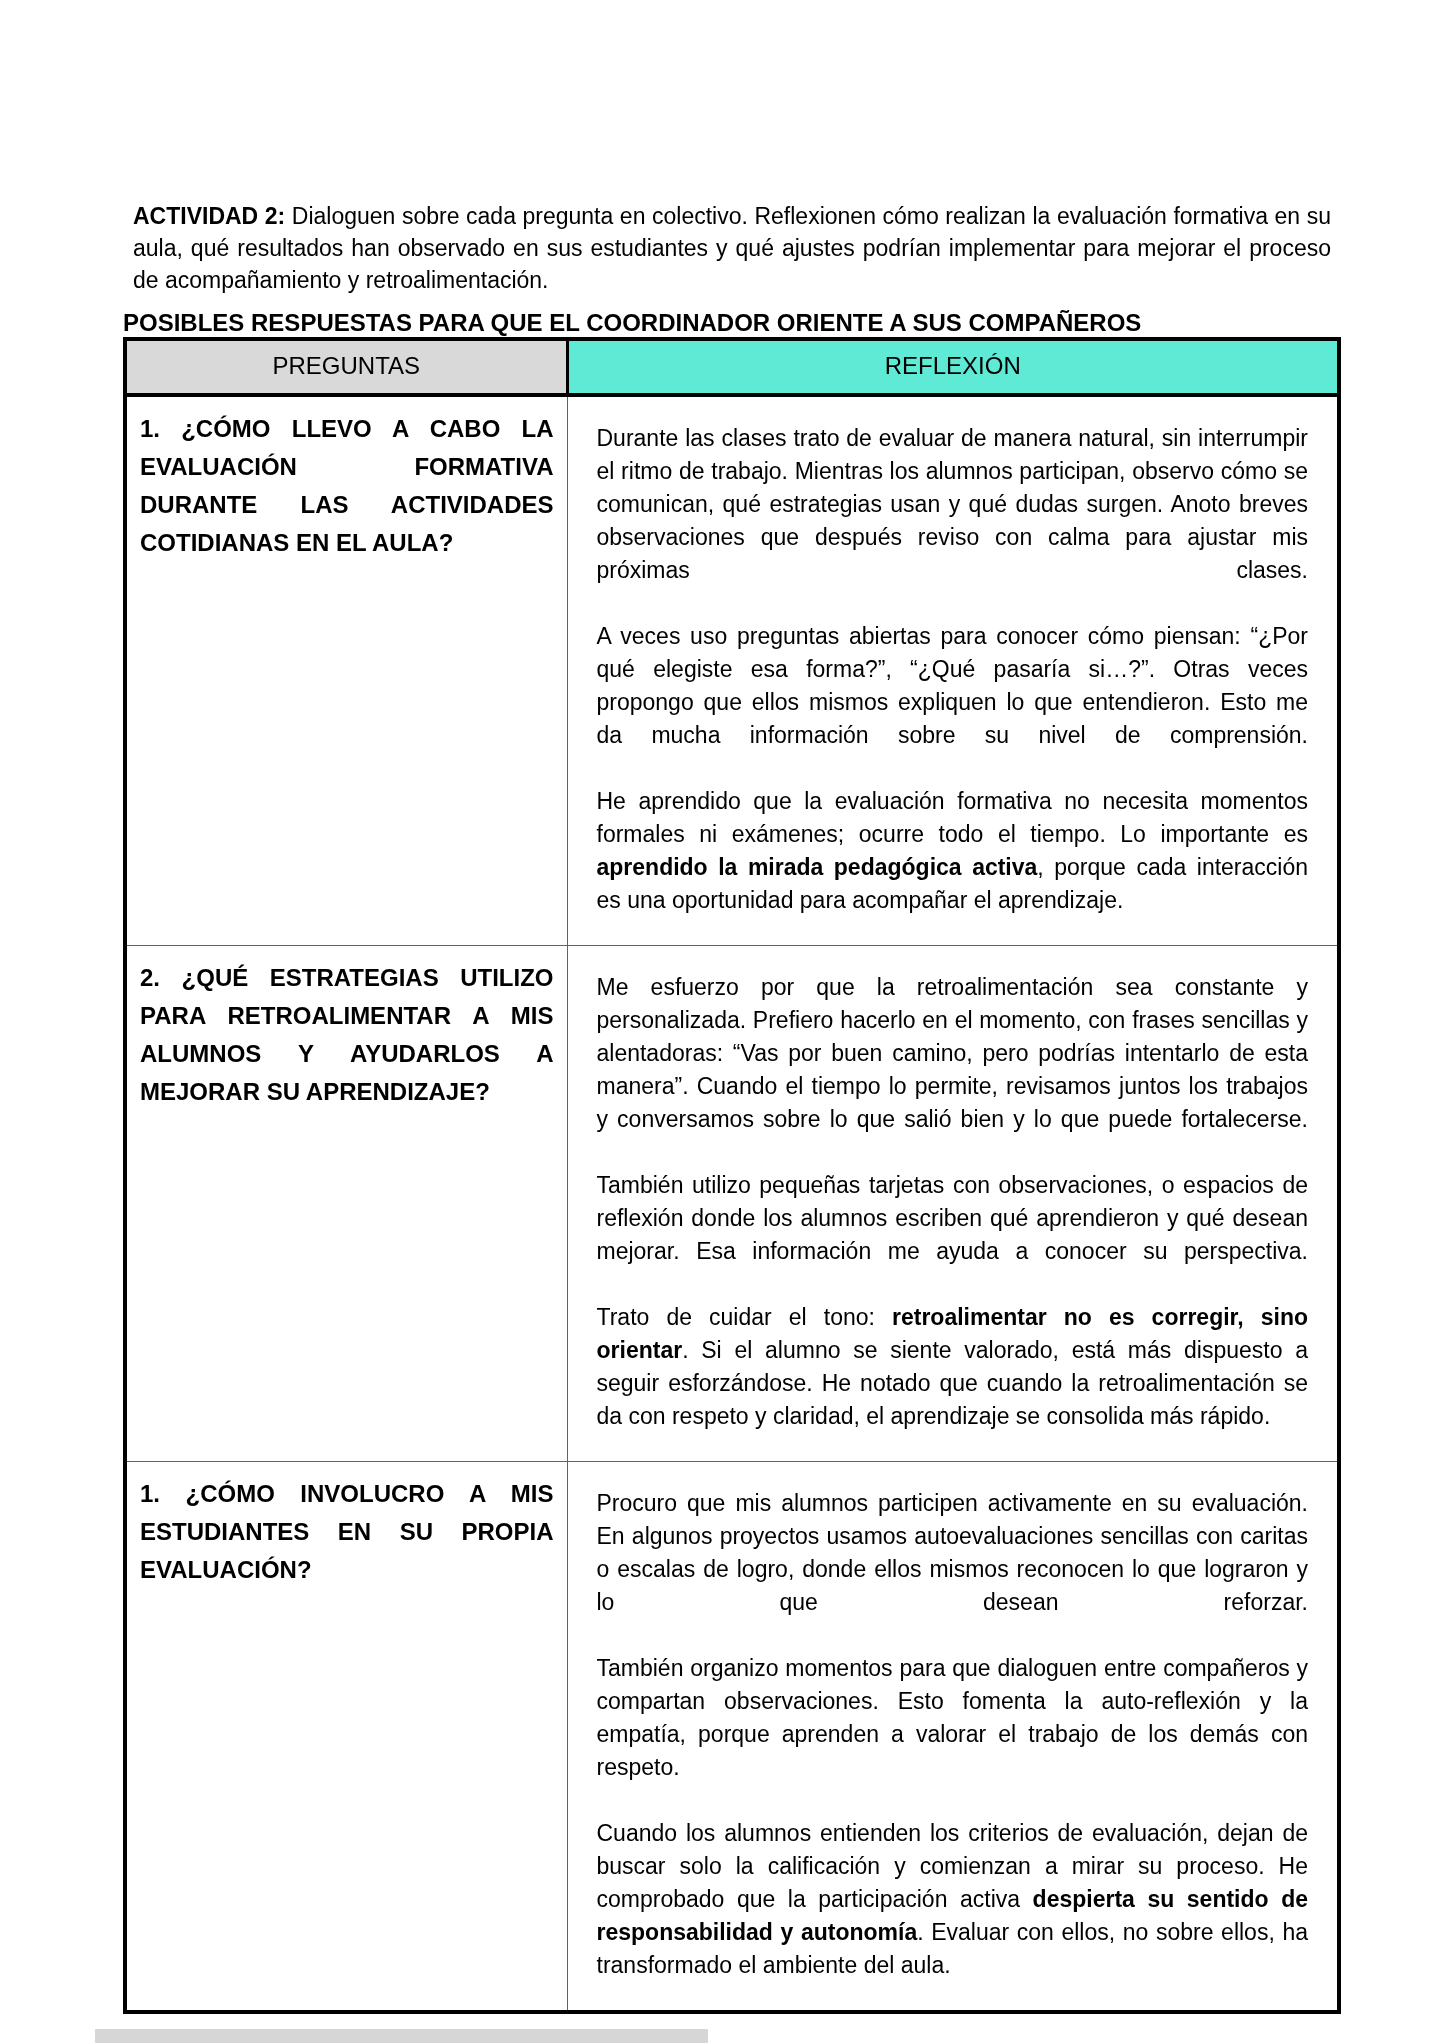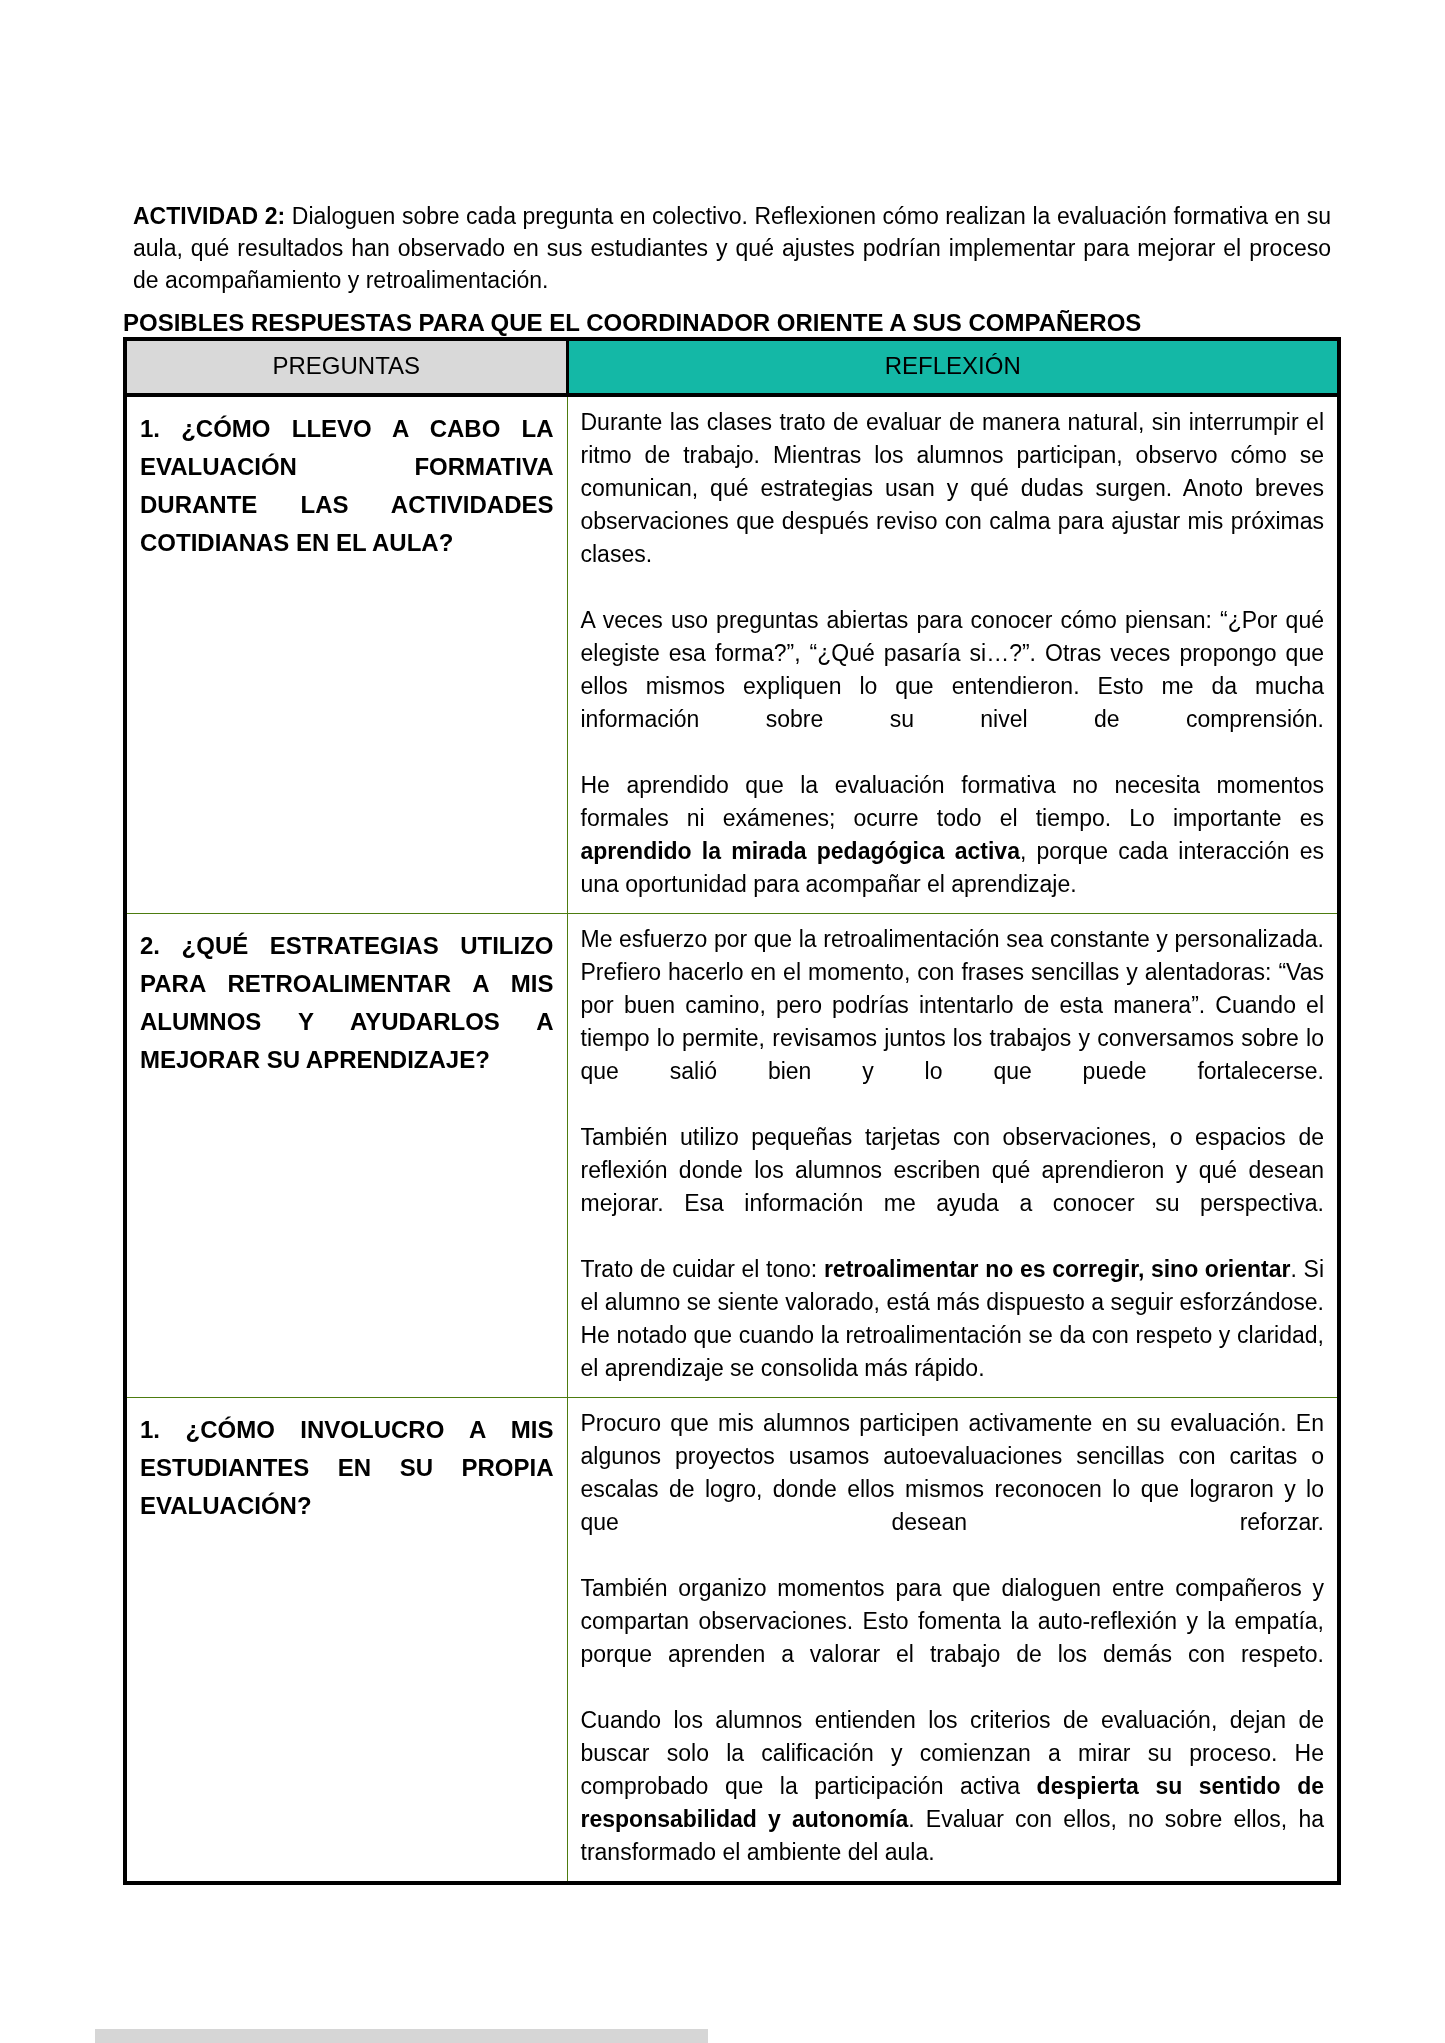--- a/index.html
+++ b/index.html
@@ -56,21 +56,21 @@
     font-size: 24px;
     font-weight: bold;
     line-height: 38px;
     text-align: justify;
     margin: 4px 0 0 0;
   }
   p.reflection {
     font-size: 23px;
     line-height: 33px;
     text-align: justify;
-    margin: 0;
+    margin: 16px;
   }
   p.reflection + p.reflection { margin-top: 33px; }
   p.justify-last { text-align-last: justify; }
   .page2-fragment {
     position: absolute;
     left: 95px;
     top: 2029px;
     width: 613px;
     height: 14px;
     background: #d6d6d6;
@@ -86,21 +86,21 @@
   <p class="subtitle">POSIBLES RESPUESTAS PARA QUE EL COORDINADOR ORIENTE A SUS COMPAÑEROS</p>
 
   <table class="main">
     <colgroup>
       <col style="width:442px">
       <col style="width:772px">
     </colgroup>
     <thead>
       <tr>
         <th style="background: rgb(217, 217, 217);">PREGUNTAS</th>
-        <th style="background: #14b8a6;">REFLEXIÓN</th>
+        <th style="background: #5eead4;">REFLEXIÓN</th>
       </tr>
     </thead>
     <tbody>
         <tr>
           <td>
             <p class="question">1. ¿CÓMO LLEVO A CABO LA EVALUACIÓN FORMATIVA DURANTE LAS ACTIVIDADES COTIDIANAS EN EL AULA?</p>
           </td>
           <td>
             <p class="reflection justify-last"><span>Durante las clases trato de evaluar de manera natural, sin interrumpir el ritmo de trabajo. Mientras los alumnos participan, observo cómo se comunican, qué estrategias usan y qué dudas surgen. Anoto breves observaciones que después reviso con calma para ajustar mis próximas clases.</span></p>
             <p class="reflection justify-last"><span>A veces uso preguntas abiertas para conocer cómo piensan: “¿Por qué elegiste esa forma?”, “¿Qué pasaría si…?”. Otras veces propongo que ellos mismos expliquen lo que entendieron. Esto me da mucha información sobre su nivel de comprensión.</span></p>

